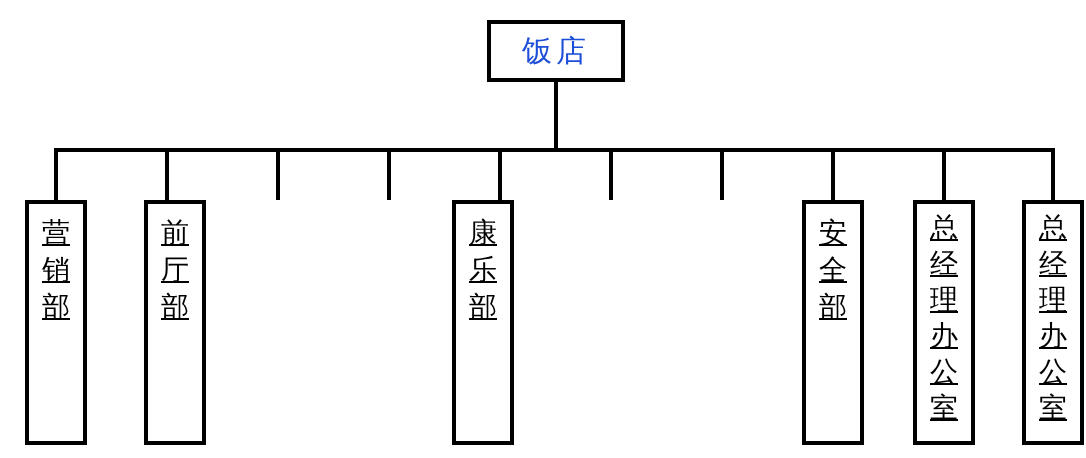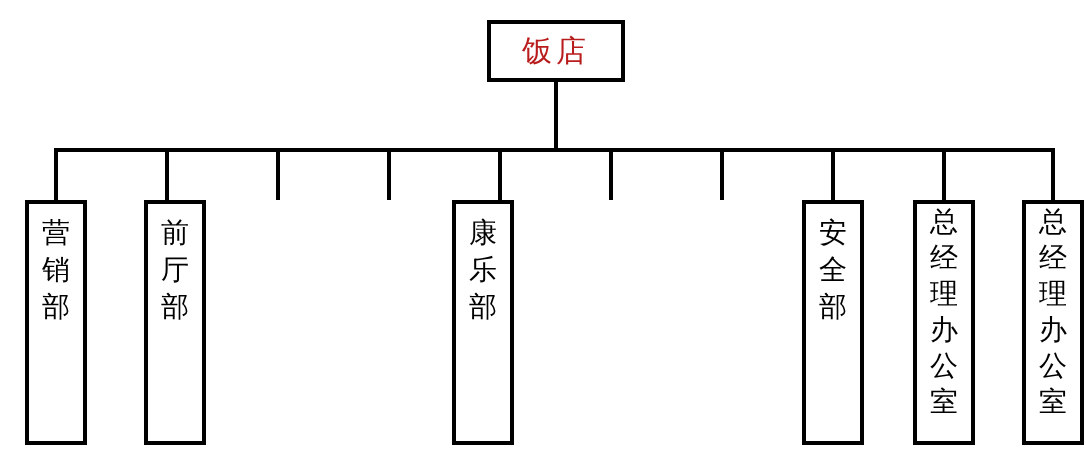--- a/index.html
+++ b/index.html
@@ -18,21 +18,21 @@
     width:138px;height:62px;
     border:4px solid #000;
     box-sizing:border-box;
     background:#fff;
     display:flex;align-items:center;justify-content:center;
   }
   .root-label{
     font-size:30px;
     line-height:30px;
     letter-spacing:4px;
-    color:#b91c1c;
+    color:#1d4ed8;
     white-space:nowrap;
   }
 
   
   .stem{
     position:absolute;
     left:554px;top:82px;
     width:4px;height:70px;
     background:#000;
   }
@@ -63,24 +63,25 @@
     display:block;
     margin-top:10px;
     font-size:28px;
     line-height:37px;
     text-align:center;
     color:#000;
     
     width:54px;
     word-break:break-all;
     white-space:normal;
+    text-decoration:underline;
   }
   .dept-label.dense{
     line-height:36px;
-    margin-top:0;
+    margin-top:6px;
   }
 </style>
 </head>
 <body>
 
 <div id="chart">
 
   <div class="root-box">
     <span class="root-label">饭店</span>
   </div>

